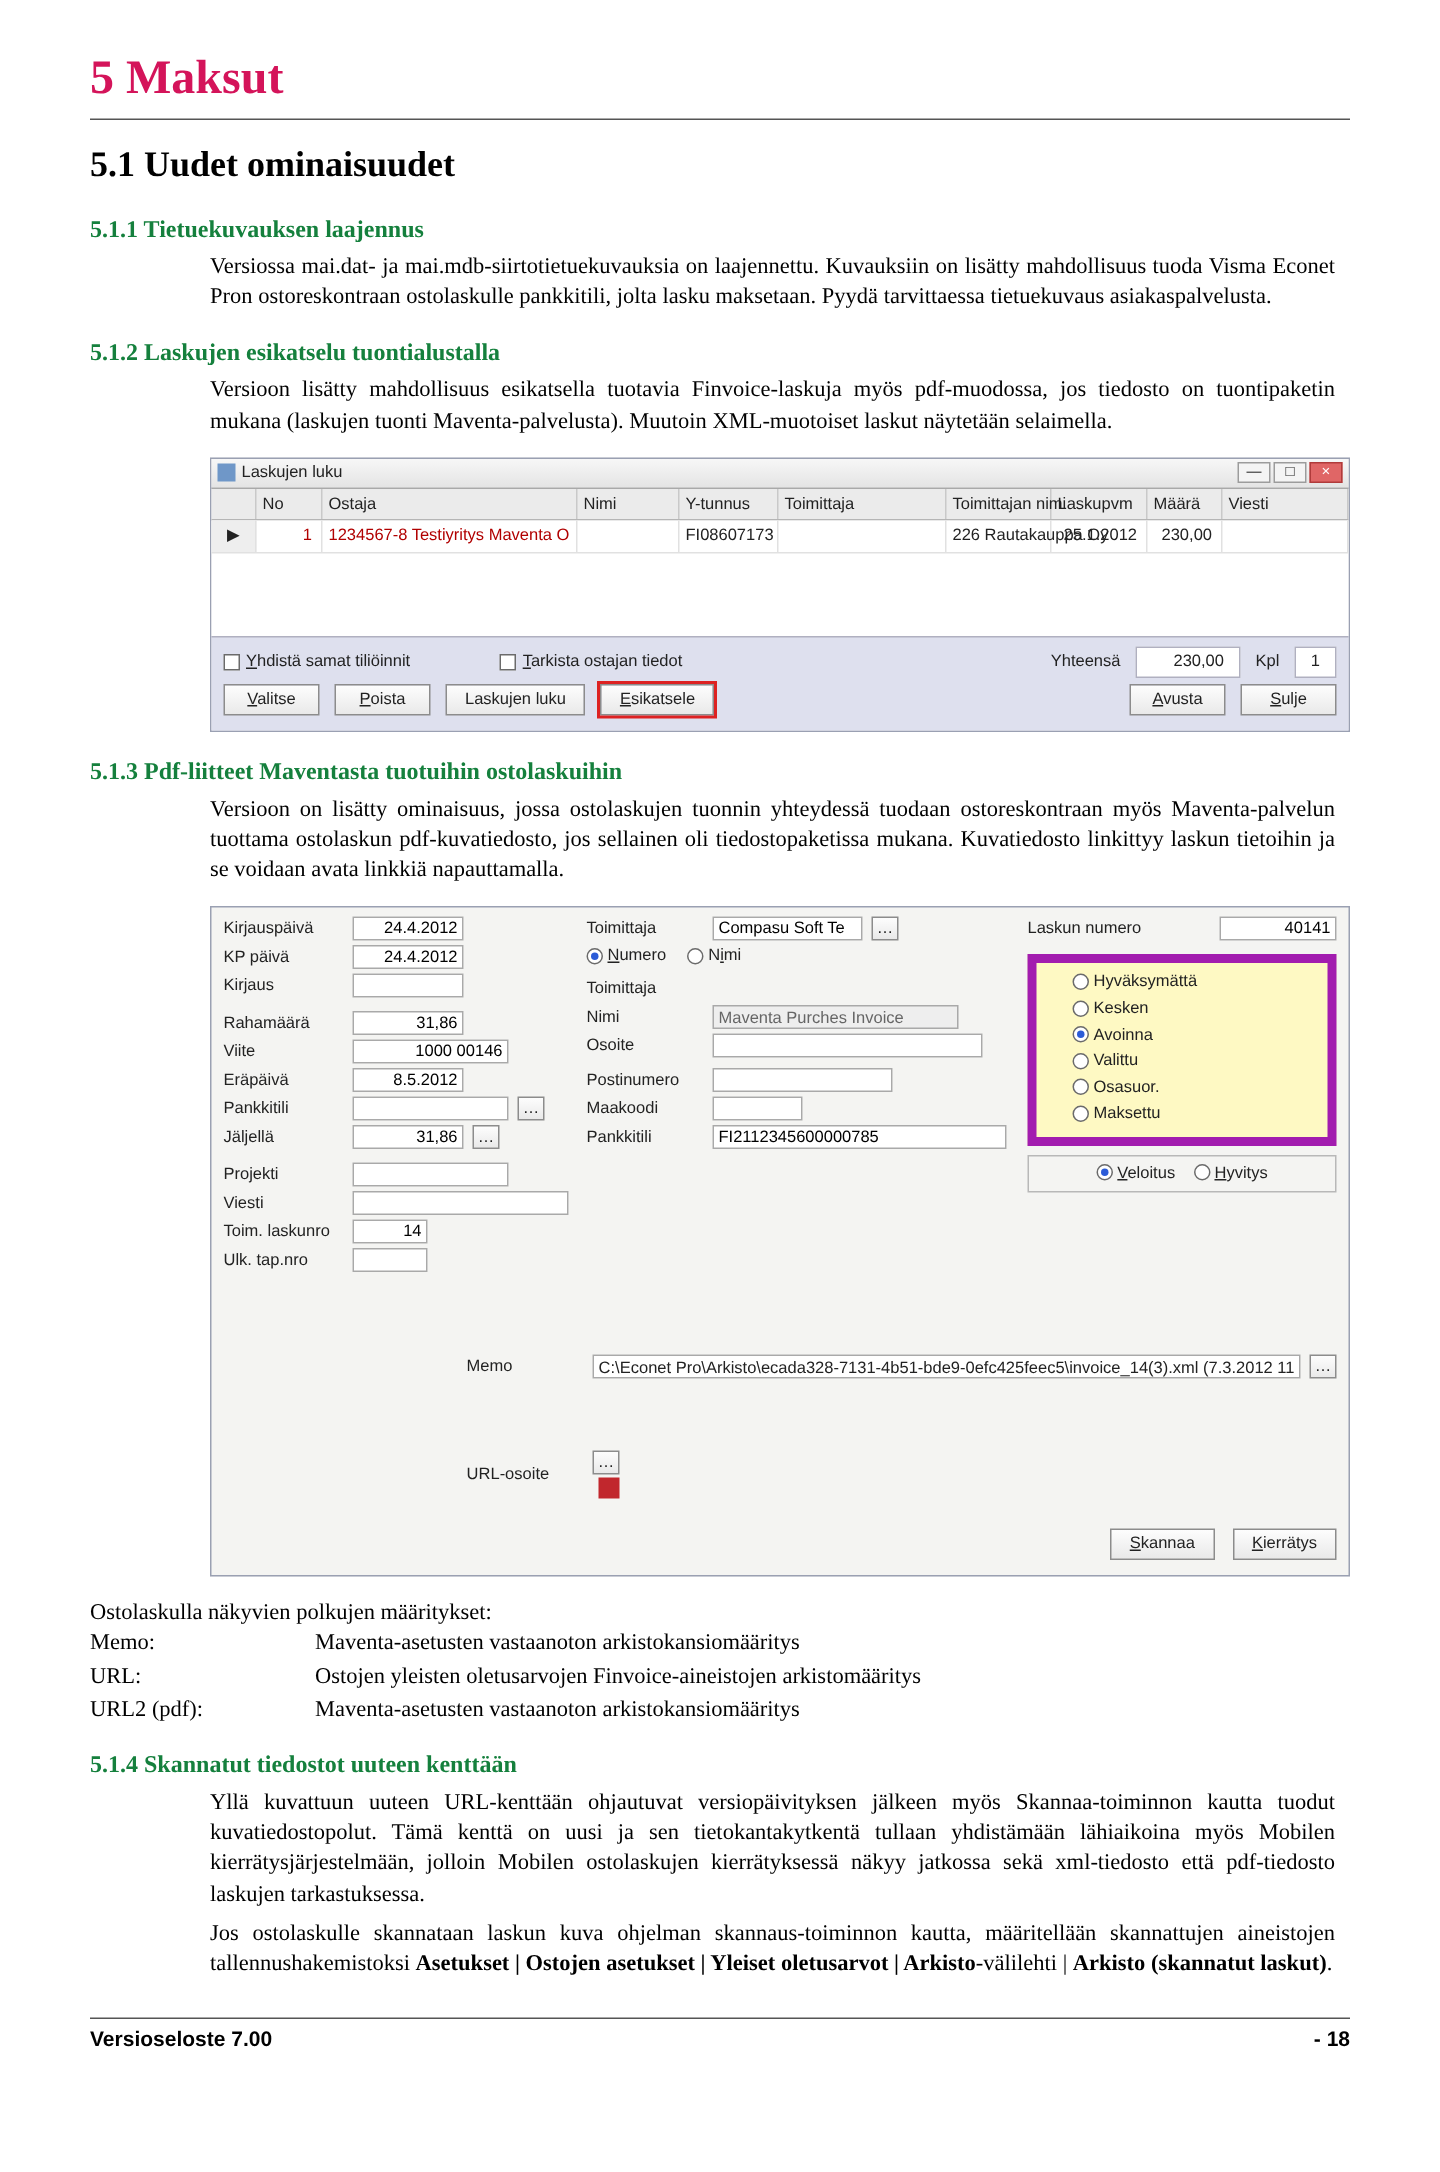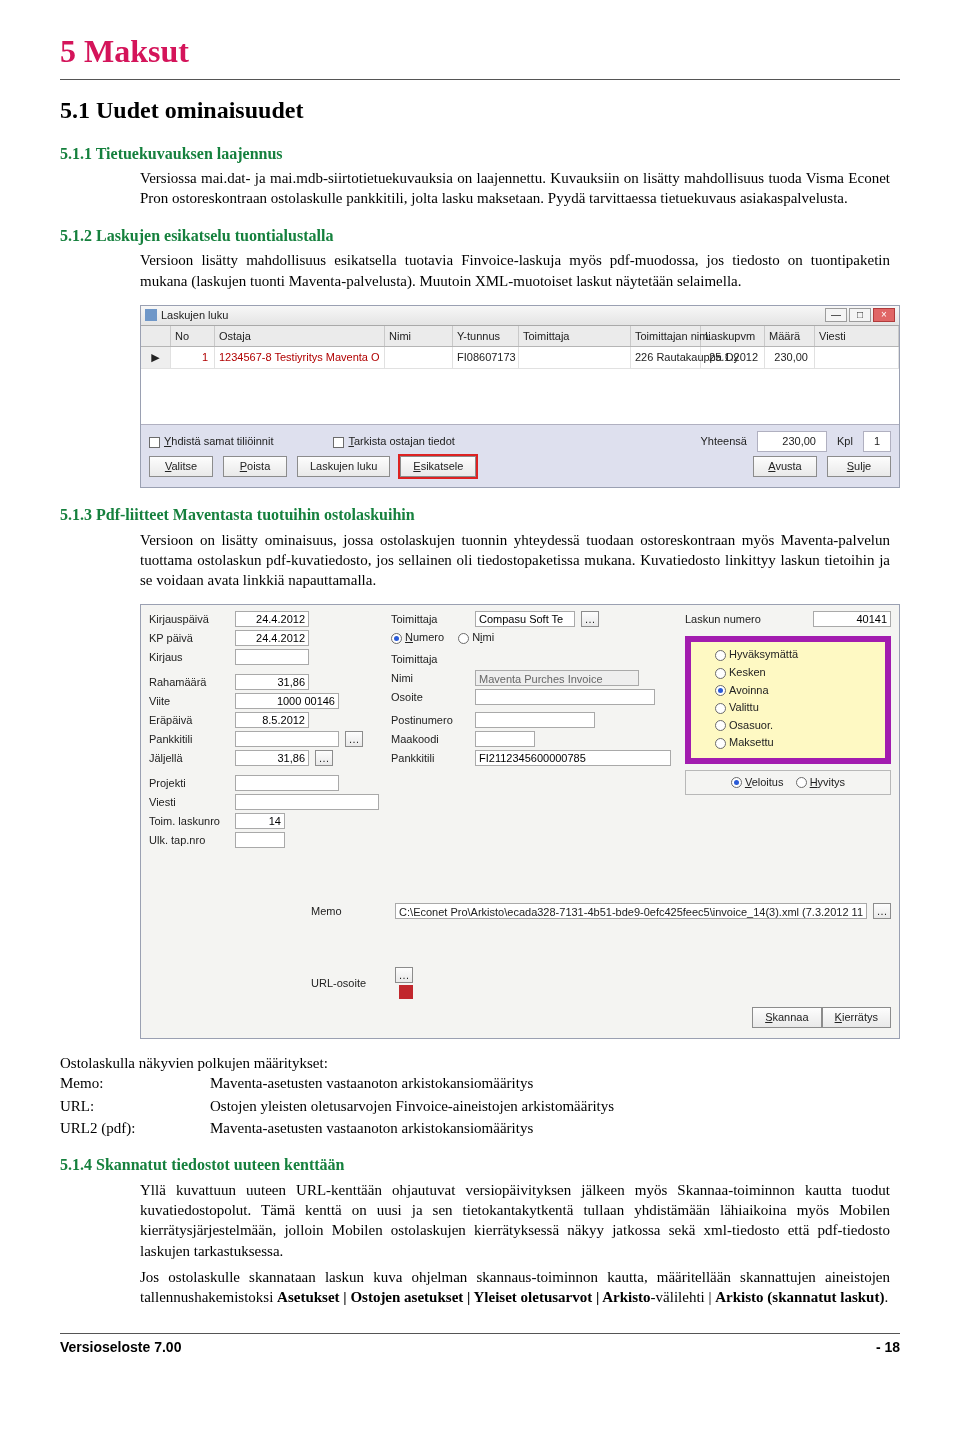--- a/index.html
+++ b/index.html
@@ -127,21 +127,21 @@
   .s2 .statusbox .srow { white-space:nowrap; line-height:1.6; }
   .s2 .vhbox { border:1px solid #b8b8b8; padding:4px 8px; text-align:center; }
   .dotbtn { width:18px; height:16px; border:1px solid #8c8c8c; background:linear-gradient(#fdfdfd,#e9e9e9); display:inline-flex; align-items:center; justify-content:center; font-size:11px; }
   .memo-row { display:flex; align-items:center; gap:6px; margin-bottom:2px;margin-top:48px; }
   .memo-row .lab2 { width:78px; }
   .memo-row .fld { flex:1; }
   .memo-row .fld .line { border:1px solid #a9a9a9; background:#fff; padding:1px 3px; height:16px; white-space:nowrap; overflow:hidden; }
   .memo-row .fld .line + .line { margin-top:2px; }
   .memo-row .redframe { outline:2px solid #d22; }
   .pdfico { width:14px; height:14px; background:#c1272d; display:inline-block; margin-left:4px; vertical-align:middle; }
-  .s2 .bottombtns { display:flex; gap:0; justify-content:flex-end; margin-top:6px; }
+  .s2 .bottombtns { display:flex; gap:12px; justify-content:flex-end; margin-top:18px; }
 
   
   .deflist { margin-top:8px; }
   .deflist .drow { display:flex; margin-bottom:2px; }
   .deflist .dt { width:150px; }
   .deflist .dd { flex:1; }
 
   .footerline {
     border-top:1px solid #555;
     margin-top:26px;

